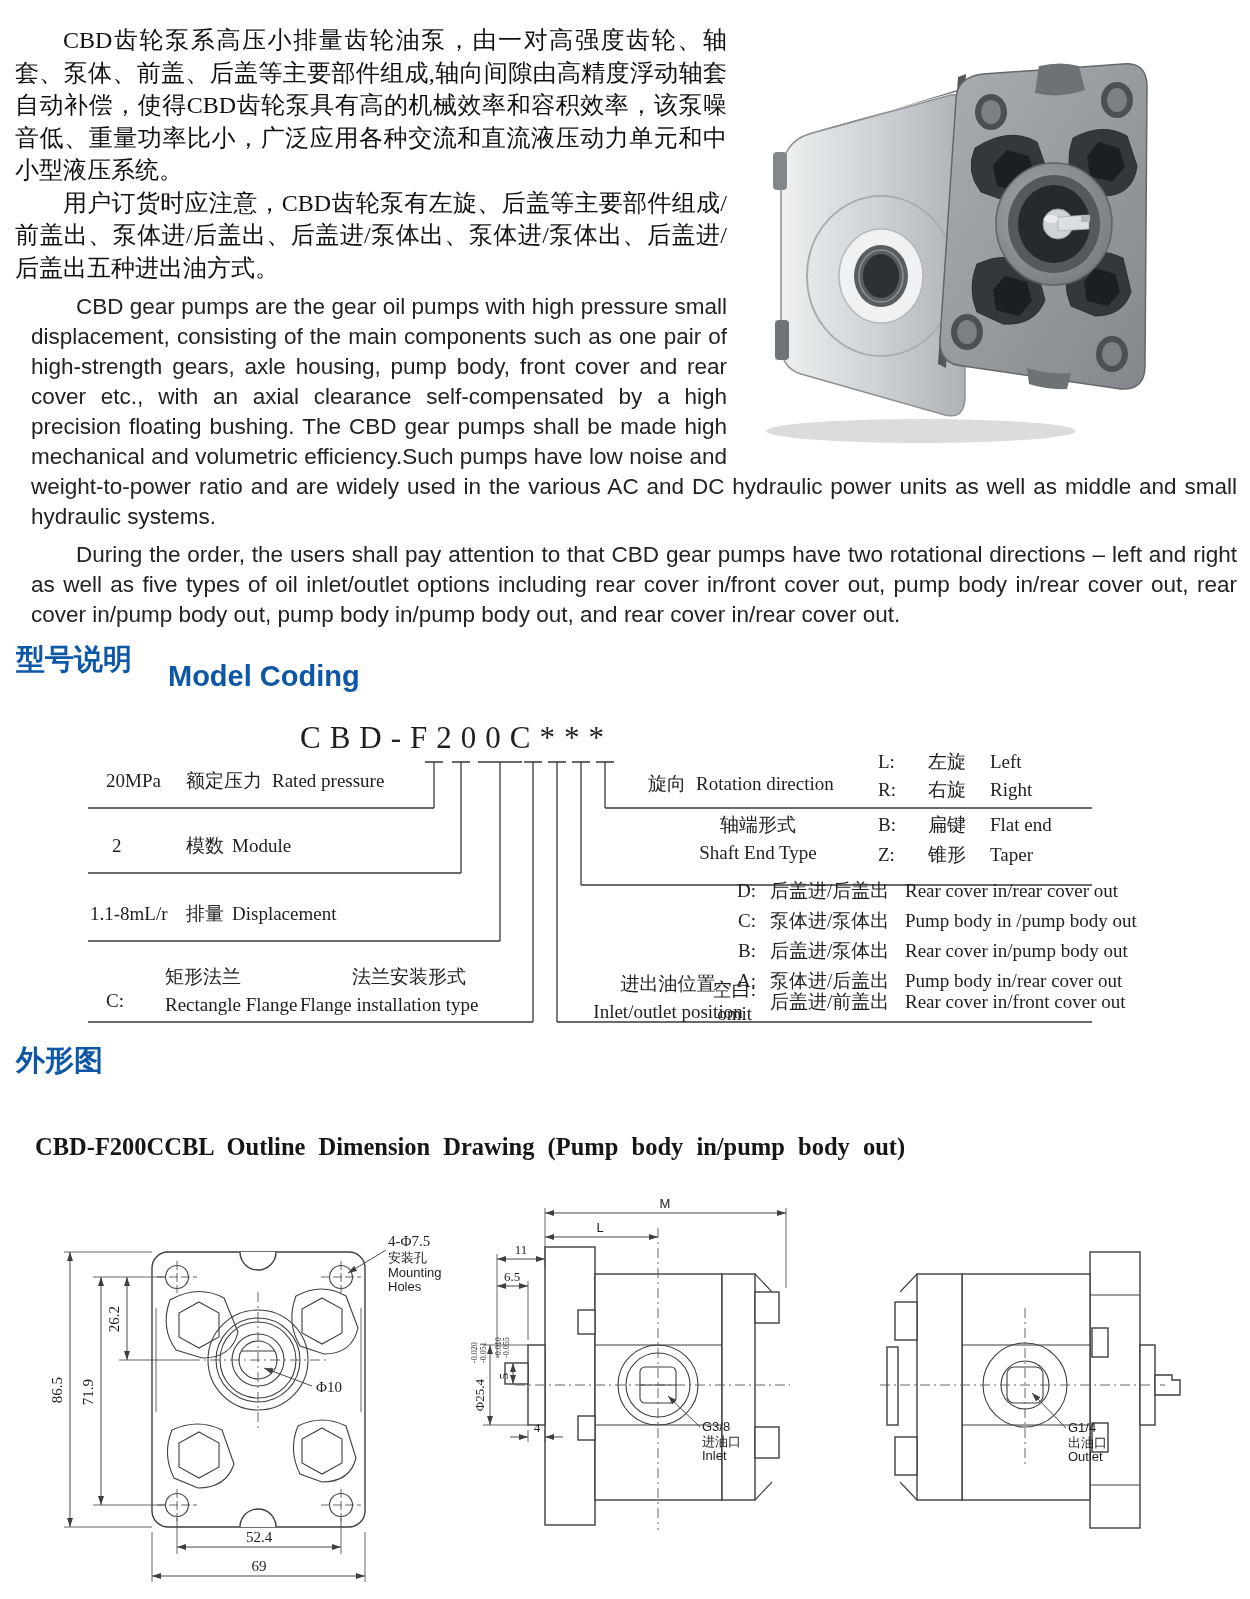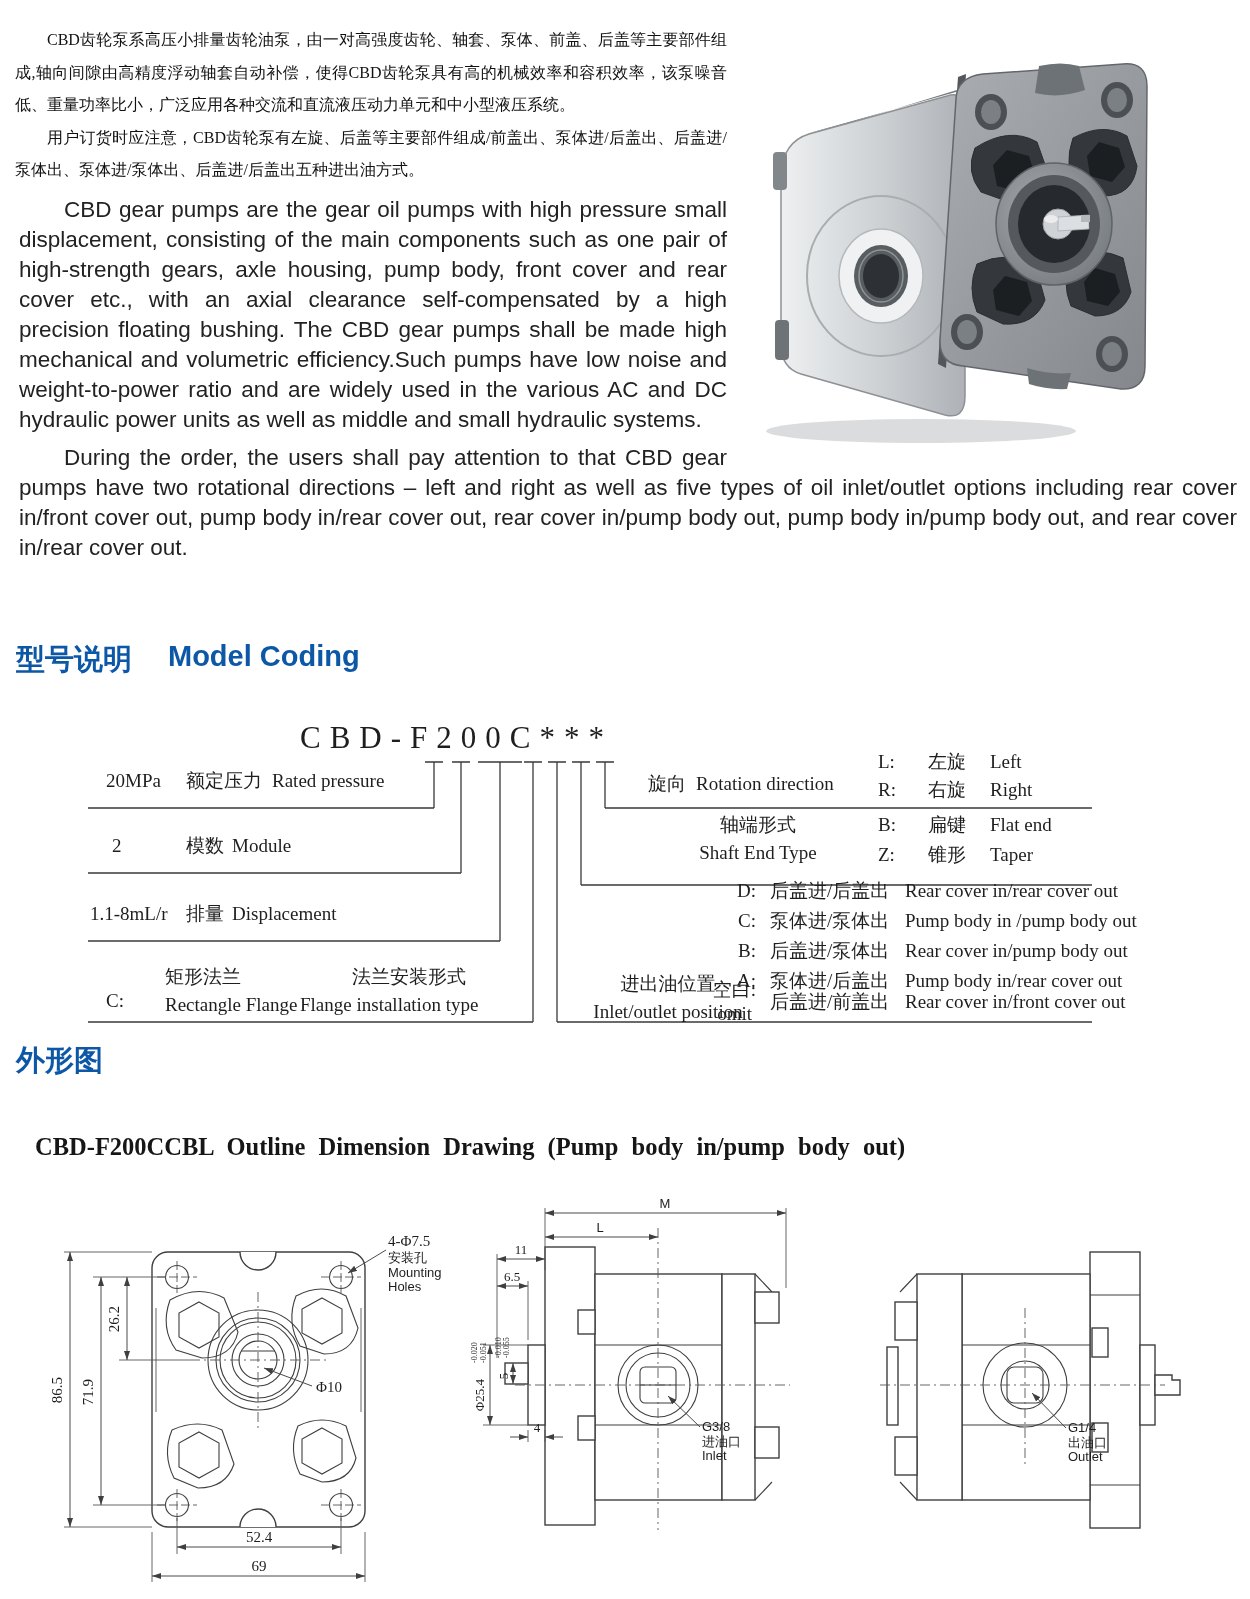--- a/index.html
+++ b/index.html
@@ -1,29 +1,29 @@
 <!DOCTYPE html>
 <html><head>
 <meta charset="utf-8">
 <style>
   html,body{margin:0;padding:0;background:#fff;}
   .page{position:relative;width:1250px;height:1599px;background:#fff;overflow:hidden;
         font-family:"Liberation Sans",sans-serif;color:#1c1c1c;}
   
   .intro{position:absolute;top:24px;left:15px;width:1222px;}
   .pump-fig{float:right;width:486px;height:428px;margin-left:24px;}
-  p.zh{margin:0;font-family:"Liberation Serif","DejaVu Sans",serif;font-size:16px;
+  p.zh{margin:0;font-family:"Liberation Serif","DejaVu Sans",serif;font-size:24px;
        line-height:32.5px;text-align:justify;text-indent:2em;color:#111;}
-  p.en{margin:8px 0 0 4px;font-size:22.5px;line-height:30px;text-align:justify;
+  p.en{margin:8px 0 0 16px;font-size:22.5px;line-height:30px;text-align:justify;
        text-indent:2em;color:#222;}
   
   .sec-head{position:absolute;left:16px;display:flex;gap:36px;align-items:flex-start;
             font-size:29px;color:#0d57a7;}
   .sec-head .zh{font-weight:700;}
-  .sec-head .en{font-weight:600;}
+  .sec-head .en{font-weight:600;margin-top:20px;}
   #head-model{top:640px;}
   #head-outline{top:1041px;}
   .subtitle{position:absolute;top:1133px;left:35px;font-family:"Liberation Serif","DejaVu Serif",serif;
             font-size:24.5px;color:#161616;word-spacing:7px;font-weight:bold;}
   
   svg text{font-family:"Liberation Serif","DejaVu Serif",serif;fill:#1e1e1e;}
   .code{font-size:31px;letter-spacing:9px;}
   .lv{font-size:19px;}          
   .dm{font-size:15px;}          
   .dm2{font-size:13px;}

